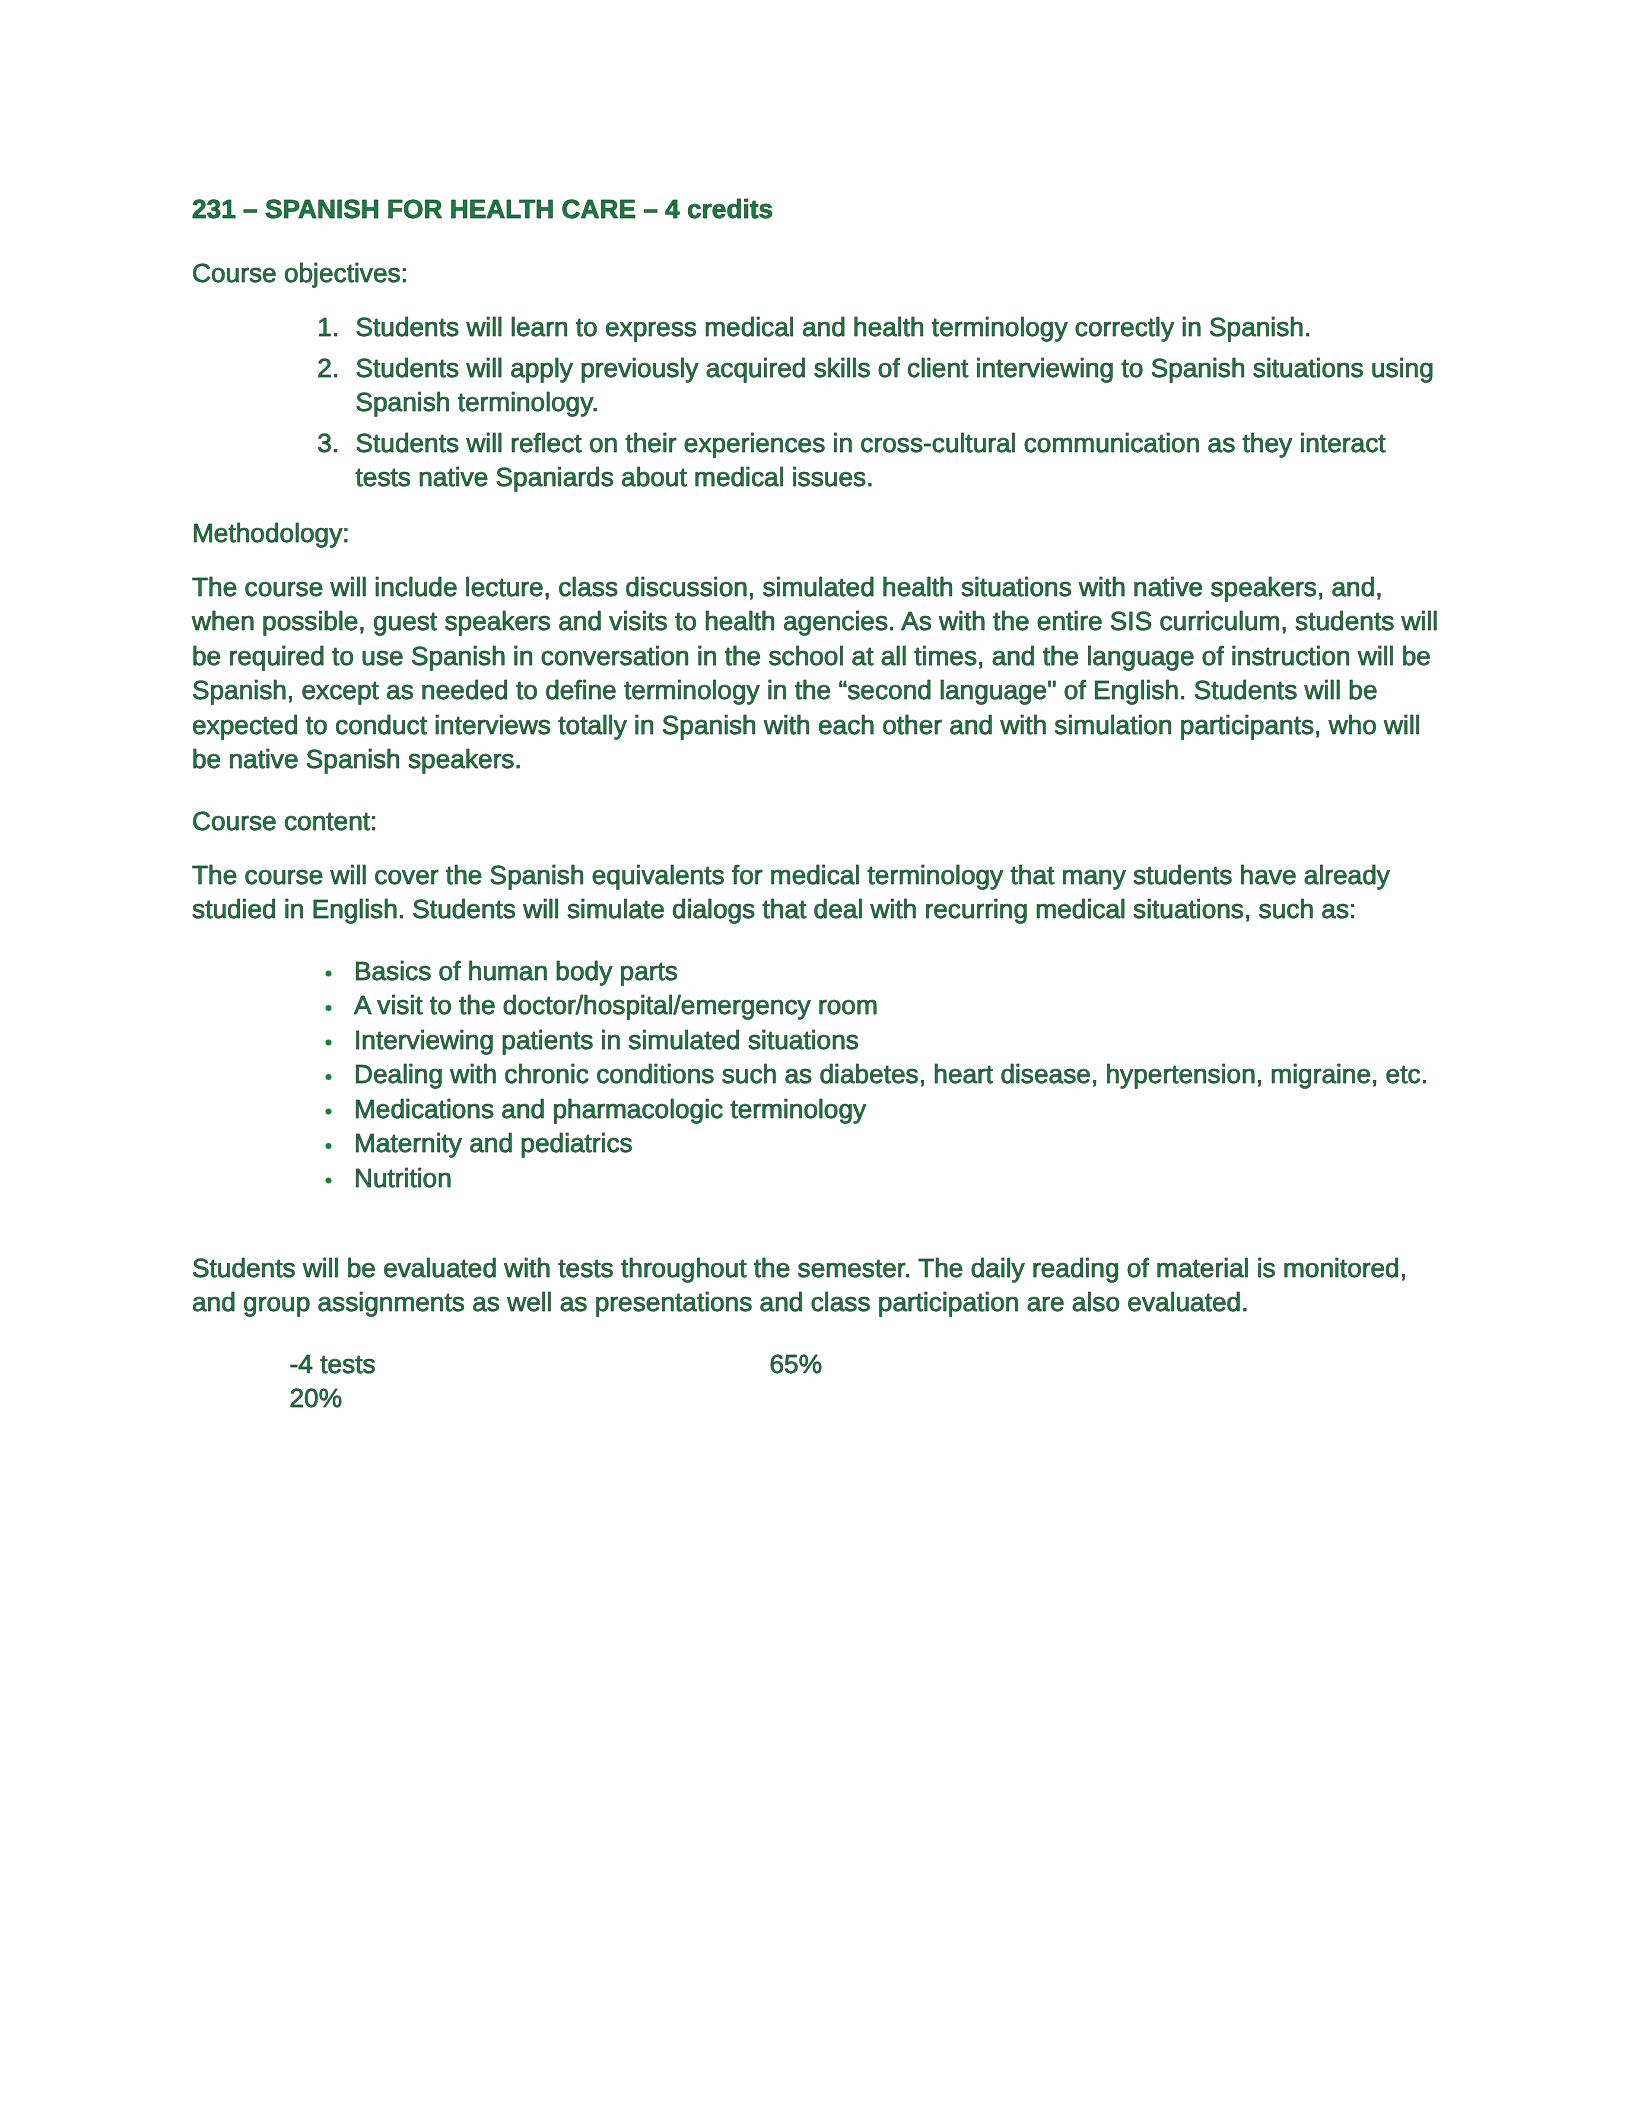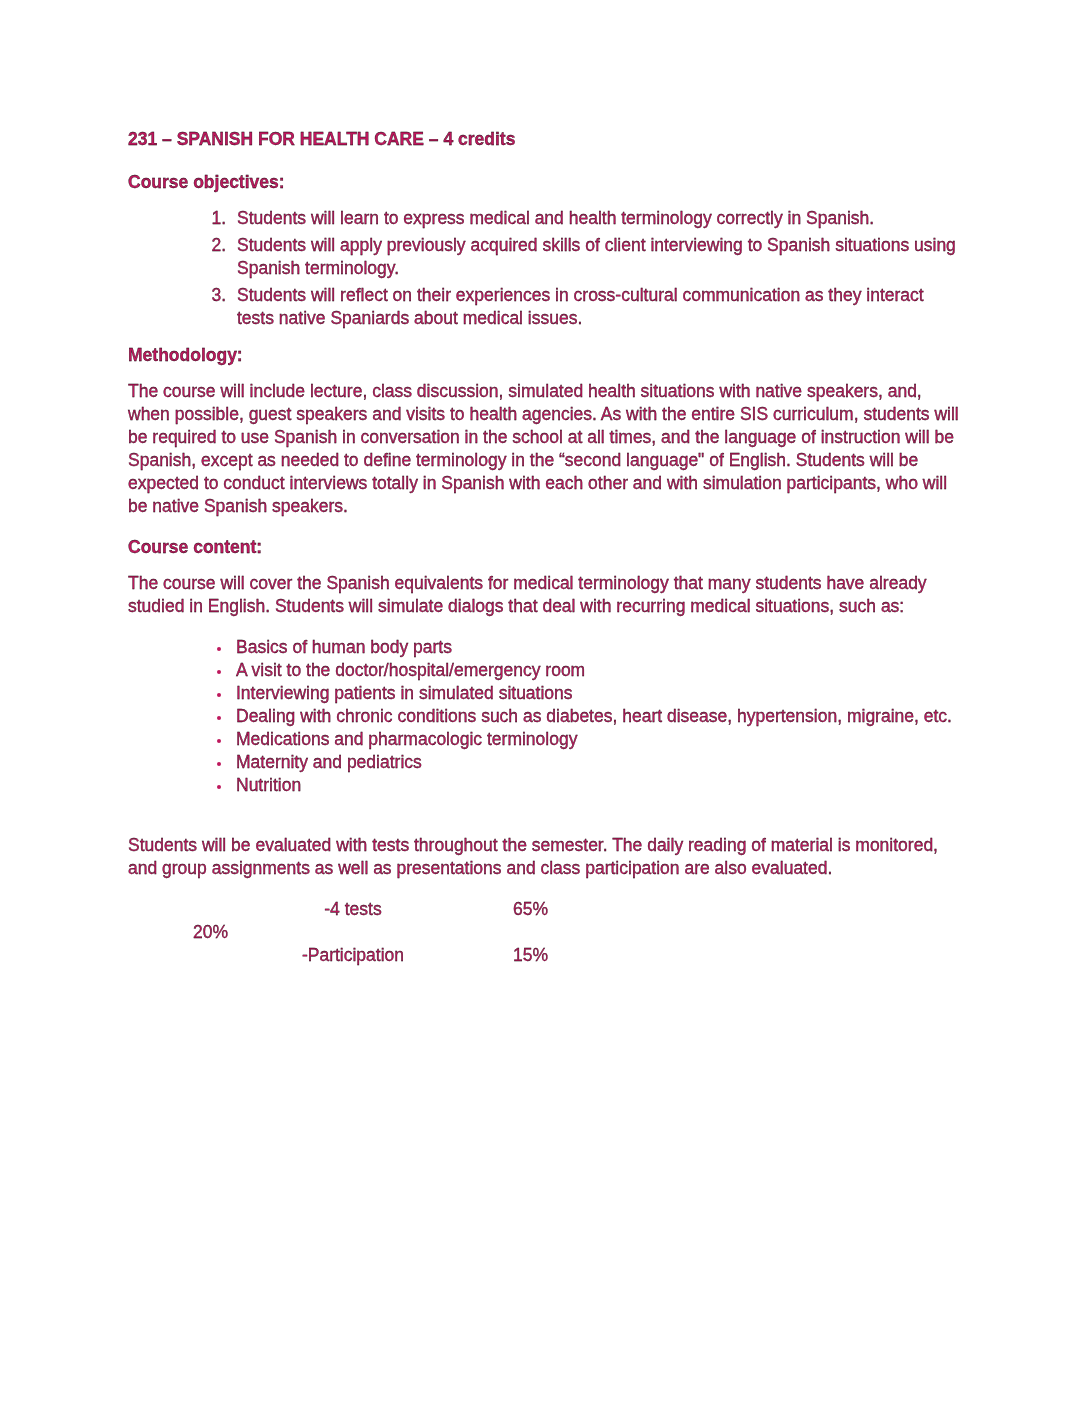--- a/index.html
+++ b/index.html
@@ -3,37 +3,37 @@
 <meta charset="utf-8">
 <style>
   * { box-sizing: border-box; }
   html, body { margin: 0; padding: 0; background: #ffffff; }
   .page {
     position: relative;
     width: 1088px;
     height: 1408px;
     margin: 0 auto;
     background: #ffffff;
-    color: #be185d;
+    color: #15803d;
     font-family: "Liberation Sans", "DejaVu Sans", sans-serif;
     font-size: 17.5px;
     line-height: 23px;
     -webkit-text-stroke: 0.3px #000;
     overflow: hidden;
   }
   .content {
     padding: 128px 128px 0 128px;
     width: 100%;
   }
   .doc-title {
     font-weight: bold;
     margin: 0 0 20px 0;
   }
   .heading {
-    font-weight: bold;
+    font-weight: normal;
     margin: 0 0 13px 0;
   }
   p.para {
     margin: 0 0 18px 0;
   }
   ol.objectives {
     margin: 0 0 14px 0;
     padding: 0 0 0 99px;
   }
   ol.objectives li {
@@ -53,21 +53,20 @@
   .grading {
     margin: 18px 0 0 65px;
   }
   .grading-row {
     display: flex;
     align-items: baseline;
   }
   .grading-label {
     width: 320px;
     flex: 0 0 320px;
-    text-align: center;
   }
   .grading-value {
     white-space: nowrap;
   }
 </style>
 </head>
 <body>
 
 <div class="page">
   <div class="content">
@@ -105,20 +104,16 @@
     <p class="para">Students will be evaluated with tests throughout the semester. The daily reading of material is monitored, and group assignments as well as presentations and class participation are also evaluated.</p>
 
     <div class="grading">
       <div class="grading-row">
         <span class="grading-label">-4 tests</span>
         <span class="grading-value">65%</span>
       </div>
       <div class="grading-row">
         <span class="grading-value">20%</span>
       </div>
-      <div class="grading-row">
-        <span class="grading-label">-Participation</span>
-        <span class="grading-value">15%</span>
-      </div>
     </div>
 
   </div>
 </div>
 
 </body></html>

